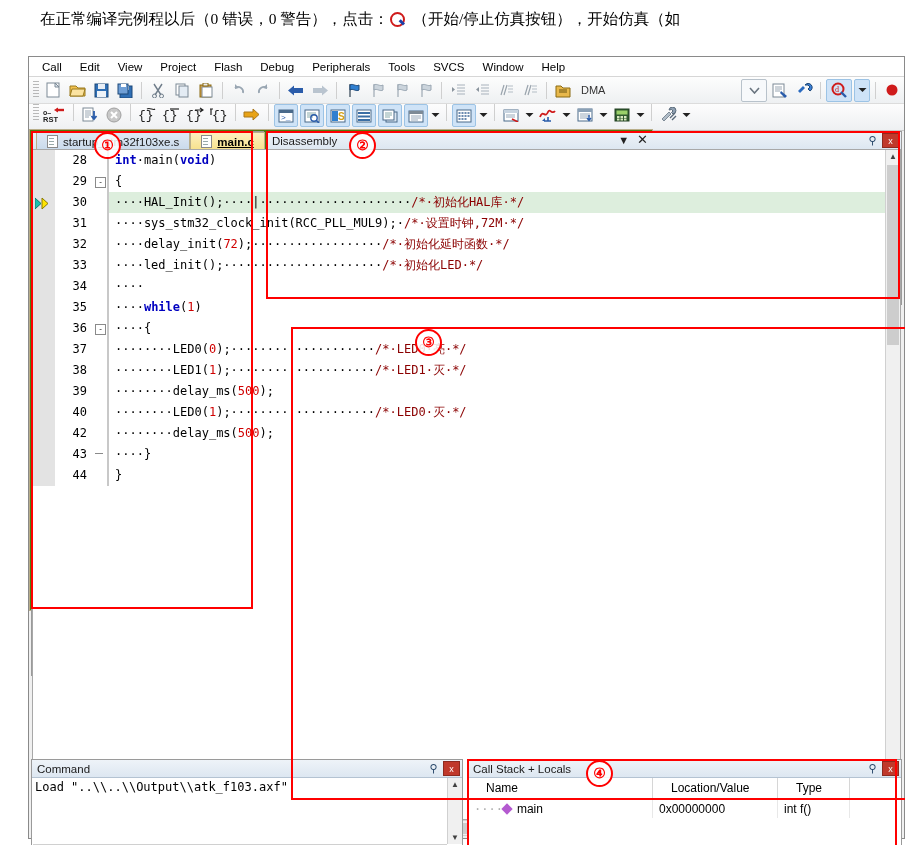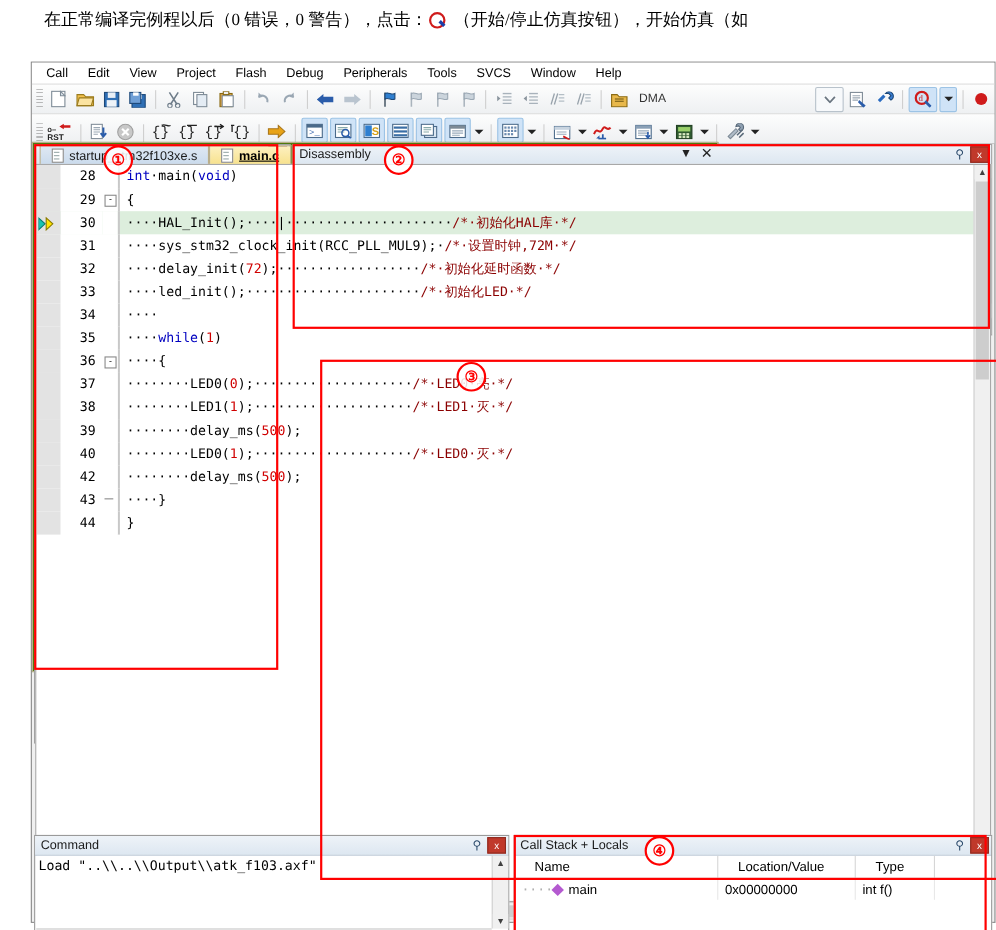--- a/index.html
+++ b/index.html
@@ -8,21 +8,21 @@
   .caption .ind{display:inline-block;width:30px;}
   .redicon{display:inline-block;width:16px;height:16px;vertical-align:-3px;position:relative;}
   .redicon:before{content:"";position:absolute;left:1px;top:1px;width:11px;height:11px;border:2px solid #cf1b1b;border-radius:50%;}
   .redicon:after{content:"";position:absolute;left:10px;top:10px;width:6px;height:2.5px;background:#1b3fa8;transform:rotate(45deg);}
 
   
   .ide{position:absolute;left:28px;top:56px;width:877px;height:783px;border:1px solid #8a8a8a;background:#f0f0f0;box-sizing:border-box;}
   .menubar{height:19px;background:#fff;border-bottom:1px solid #d6d6d6;display:flex;align-items:center;padding-left:4px;}
   .menubar .mi{padding:2px 9px;font-size:11.5px;color:#000;}
   .tb{height:26px;background:linear-gradient(#fdfdfd,#eef0f2);border-bottom:1px solid #dcdcdc;display:flex;align-items:center;padding-left:4px;}
-  .tb2{height:26px;background:linear-gradient(#fdfdfd,#eef0f2);border-bottom:1px solid #c8c8c8;display:flex;align-items:flex-end;padding-left:4px;}
+  .tb2{height:26px;background:linear-gradient(#fdfdfd,#eef0f2);border-bottom:1px solid #c8c8c8;display:flex;align-items:flex-start;padding-left:4px;}
   .tbi{width:22px;height:21px;display:flex;align-items:center;justify-content:center;position:relative;margin:0 1px;}
   .sep{width:1px;height:17px;background:#cfcfcf;margin:0 4px;}
   .tbtext{font-size:11px;color:#333;padding:0 6px;}
   .grip{width:6px;height:18px;margin-right:2px;background:
      repeating-linear-gradient(#8e8e8e 0 1px, transparent 1px 3px);opacity:.6;}
   .hot{background:#cfe3f7;border:1px solid #9cc3e5;border-radius:2px;}
 
   
   .body{position:absolute;left:0;top:72px;right:0;bottom:0;}
   .panel{position:absolute;background:#fff;border:1px solid #9a9a9a;box-sizing:border-box;}
@@ -89,21 +89,21 @@
   .ico-file:after{content:"";position:absolute;left:1px;top:2px;width:5px;height:1px;background:#9aa;box-shadow:0 3px 0 #9aa,0 6px 0 #9aa;}
   .etabctl{position:absolute;right:4px;top:2px;display:flex;gap:8px;align-items:center;font-size:11px;color:#222;}
   .ecode{position:absolute;left:3px;top:20px;right:3px;bottom:18px;background:#fff;border:1px solid #a8a8a8;overflow:hidden;}
   .cline{height:21px;line-height:21px;display:flex;white-space:pre;font-family:"DejaVu Sans Mono",monospace;font-size:12px;}
   .cline.cur{background:#ddeedd;}
   .cmarker{width:22px;background:#e3e3e3;flex:none;position:relative;}
   .cnum{width:32px;flex:none;text-align:right;padding-right:6px;color:#000;background:#fff;}
   .cfold{width:14px;flex:none;background:#fff;position:relative;}
   .cbar{width:2px;flex:none;background:#c8c8c8;}
   .ctext{flex:1;padding-left:6px;background:transparent;}
-  .kw{color:#0000c0;font-weight:normal;}
+  .kw{color:#0000c0;font-weight:bold;}
   .num2{color:#d00000;}
   .cm{color:#8b0000;}
   .fold-box{position:absolute;left:2px;top:6px;width:9px;height:9px;border:1px solid #8a8a8a;background:#fff;
      font-size:8px;line-height:7px;text-align:center;color:#000;font-family:"Liberation Sans",sans-serif;}
   .ehscroll{position:absolute;left:3px;right:3px;bottom:2px;height:14px;background:#f0f0f0;border:1px solid #d0d0d0;display:flex;align-items:center;}
 
   
   #command{left:2px;top:630px;width:432px;height:150px;}
   .cmd-out{position:absolute;left:1px;top:18px;right:15px;height:66px;background:#fff;
      font-family:"DejaVu Sans Mono",monospace;font-size:12px;padding:2px 0 0 2px;white-space:pre;}

